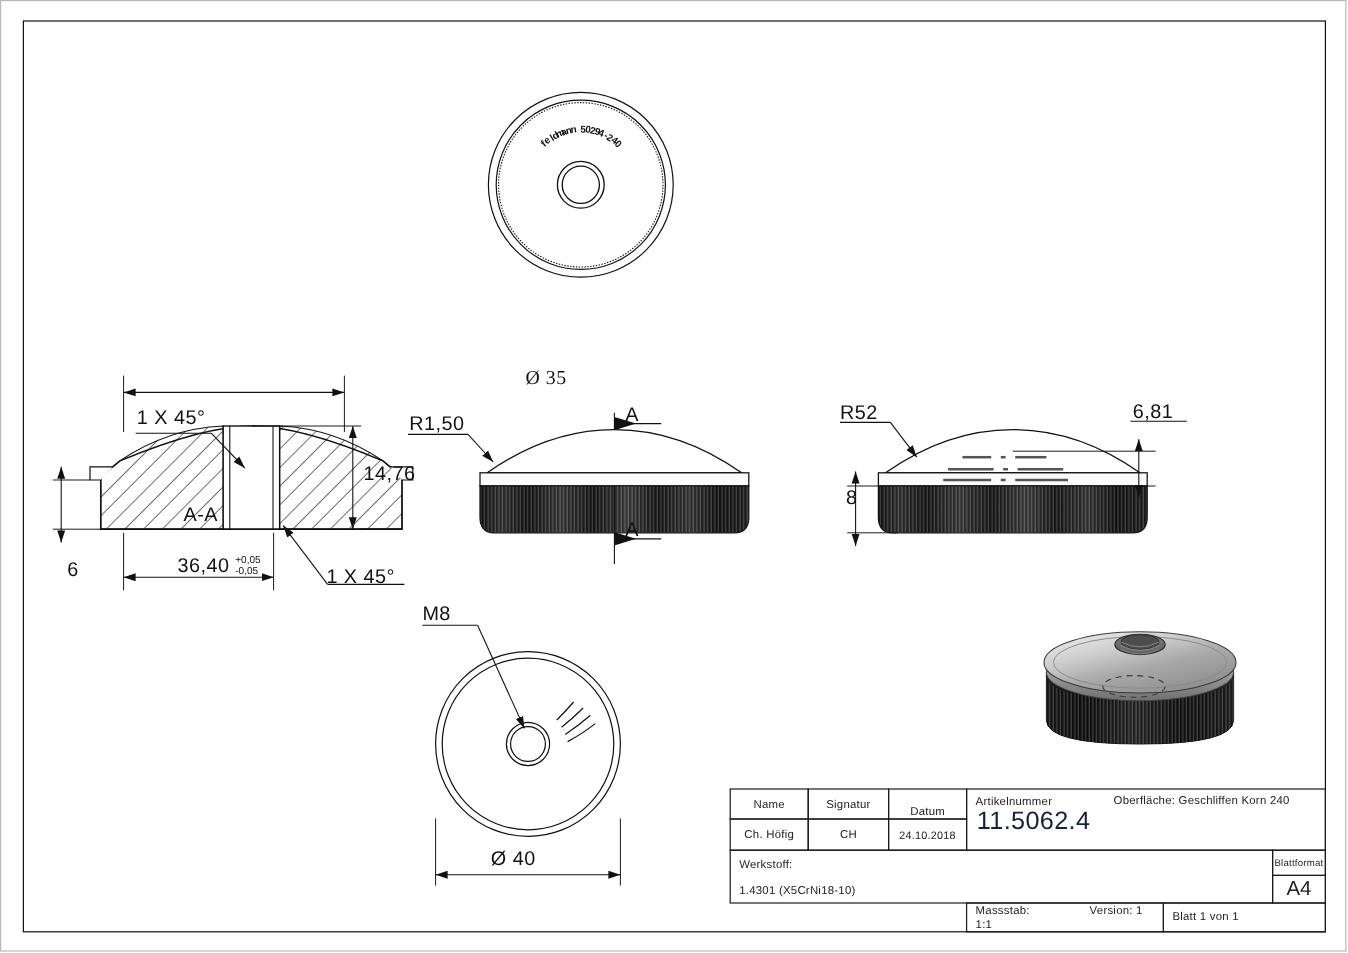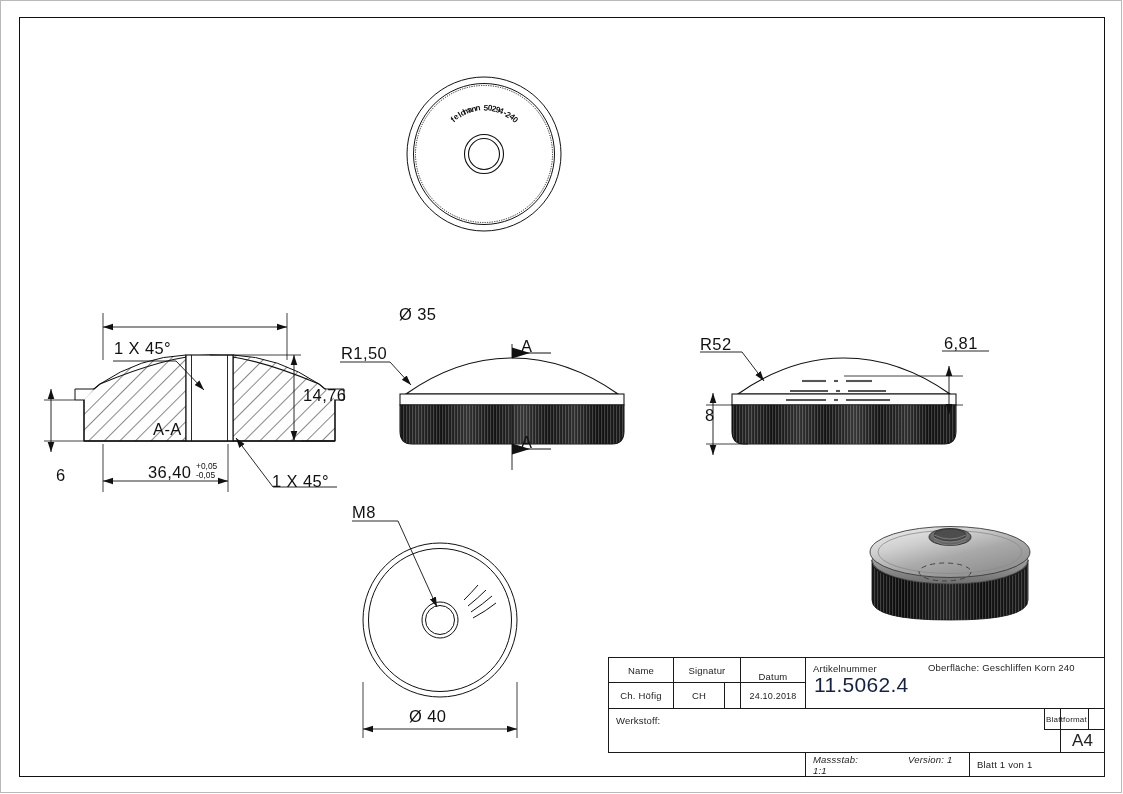--- a/index.html
+++ b/index.html
@@ -253,21 +253,21 @@
       <span class="logo-char" style="left: 489.934px; top: 108.384px; transform: translate(-50%, -50%) rotate(7.41176deg);">0</span>
       <span class="logo-char" style="left: 493.841px; top: 109.065px; transform: translate(-50%, -50%) rotate(12.3529deg);">2</span>
       <span class="logo-char" style="left: 497.675px; top: 110.08px; transform: translate(-50%, -50%) rotate(17.2941deg);">9</span>
       <span class="logo-char" style="left: 501.407px; top: 111.421px; transform: translate(-50%, -50%) rotate(22.2353deg);">4</span>
       <span class="logo-char" style="left: 505.01px; top: 113.078px; transform: translate(-50%, -50%) rotate(27.1765deg);">-</span>
       <span class="logo-char" style="left: 508.456px; top: 115.04px; transform: translate(-50%, -50%) rotate(32.1176deg);">2</span>
       <span class="logo-char" style="left: 511.721px; top: 117.291px; transform: translate(-50%, -50%) rotate(37.0588deg);">4</span>
       <span class="logo-char" style="left: 514.78px; top: 119.815px; transform: translate(-50%, -50%) rotate(42deg);">0</span>
     </div>
 
-  <div class="dimtxt" style="left:399px;top:305px;">Ø 35</div>
+  <div class="dimtxt" style="left:438px;top:305px;font-family:Liberation Serif, serif;">Ø 35</div>
   <div class="dimtxt" style="left:114px;top:339px;">1 X 45°</div>
   <div class="dimtxt" style="left:303px;top:386px;">14,76</div>
   <div class="dimtxt" style="left:56px;top:466px;">6</div>
   <div class="dimtxt" style="left:120px;top:463px;margin-left:28px;">36,40</div>
   <div class="tolbox" style="left:196px;top:462px;">
     <div>+0,05</div>
     <div>-0,05</div>
   </div>
   <div class="dimtxt" style="left:272px;top:472px;">1 X 45°</div>
   <div class="dimtxt" style="left:153px;top:420px;">A-A</div>
@@ -291,50 +291,51 @@
     <div class="tb-cell c-center" style="left:65px;top:0;width:68px;height:26px;">
       <span class="t-hdr">Signatur</span>
     </div>
     <div class="tb-cell c-center" style="left:132px;top:0;width:66px;height:26px;align-items:flex-end;">
       <span class="t-hdr">Datum</span>
     </div>
 
     <div class="tb-cell c-center" style="left:0;top:25px;width:66px;height:27px;">
       <span class="t-val">Ch. Höfig</span>
     </div>
-    <div class="tb-cell c-center" style="left:65px;top:25px;width:52px;height:27px;">
+    <div class="tb-cell c-center" style="left:65px;top:25px;width:68px;height:27px;">
       <span class="t-val">CH</span>
     </div>
     <div class="tb-cell c-center" style="left:132px;top:25px;width:66px;height:27px;">
       <span class="t-val t-small">24.10.2018</span>
     </div>
 
     <div class="tb-cell c-left" style="left:197px;top:0;width:300px;height:52px;align-items:flex-start;border-right:1px solid #1a1a1a;">
       <div style="width:100%;">
         <div class="t-hdr t-pad" style="margin-top:5px;">Artikelnummer</div>
         <div class="t-artno" style="margin-top:-1px;">11.5062.4</div>
       </div>
     </div>
     <div style="position:absolute;left:320px;top:5px;width:180px;" class="t-hdr">Oberfläche:  Geschliffen Korn 240</div>
 
     <div class="tb-cell c-left" style="left:0;top:51px;width:453px;height:45px;align-items:flex-start;">
       <div style="width:100%;">
         <div class="t-hdr t-pad" style="margin-top:6px;">Werkstoff:</div>
+        <div class="t-val t-pad" style="margin-top:11px;">1.4301 (X5CrNi18-10)</div>
       </div>
     </div>
 
-    <div class="tb-cell c-center" style="left:436px;top:51px;width:45px;height:22px;">
+    <div class="tb-cell c-center" style="left:452px;top:51px;width:45px;height:22px;">
       <span class="t-hdr" style="font-size:8px;">Blattformat</span>
     </div>
     <div class="tb-cell c-center" style="left:452px;top:72px;width:45px;height:24px;">
       <span class="t-a4">A4</span>
     </div>
 
     <div class="tb-cell c-left" style="left:197px;top:95px;width:165px;height:25px;">
-      <span class="t-val t-pad" style="display:flex;gap:34px;font-style:italic;">
+      <span class="t-val t-pad" style="display:flex;gap:34px;">
         <span>Massstab: 1:1</span>
         <span>Version: 1</span>
       </span>
     </div>
     <div class="tb-cell c-left" style="left:361px;top:95px;width:136px;height:25px;">
       <span class="t-val t-pad">Blatt 1 von 1</span>
     </div>
 
   </div>
 </div>

